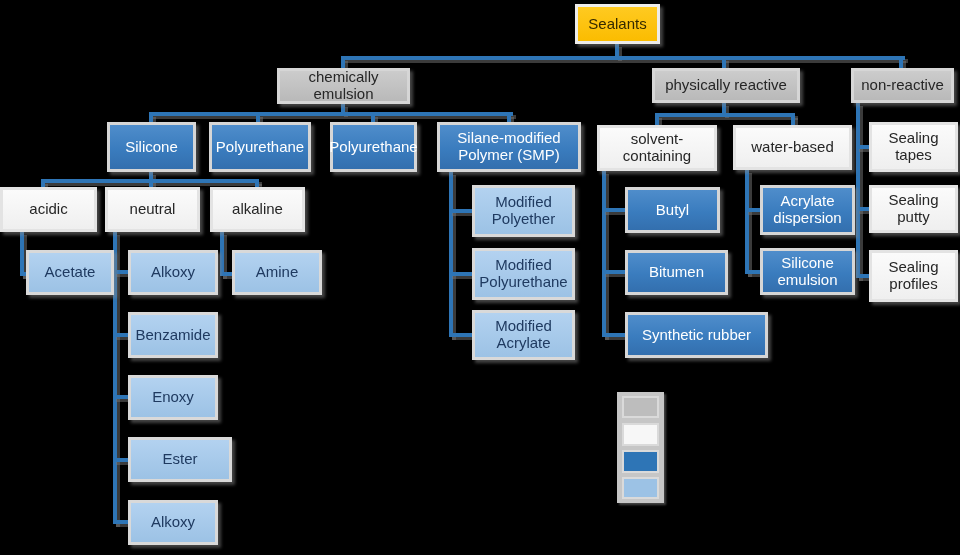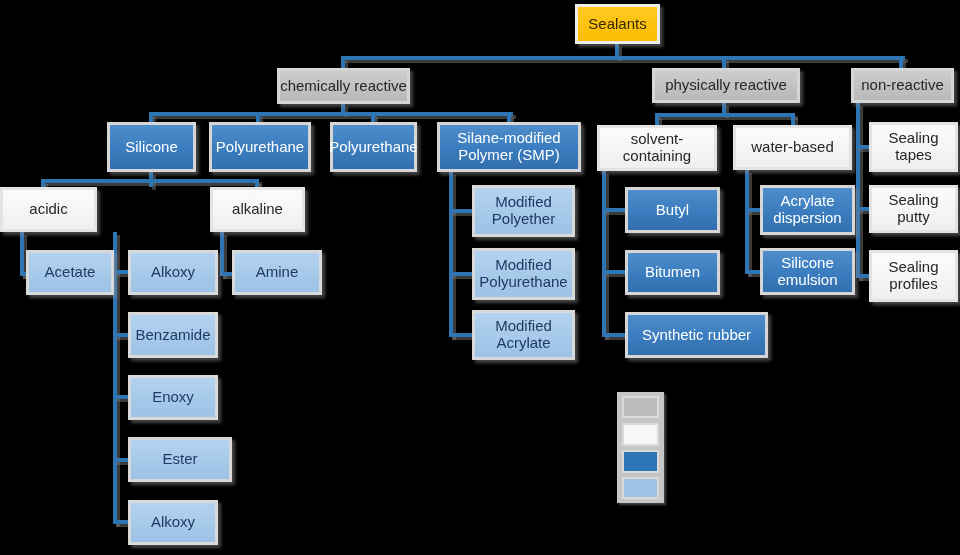--- a/index.html
+++ b/index.html
@@ -86,48 +86,49 @@
     <div class="line" style="left: 602px; top: 270px; width: 23px; height: 4px;"></div>
     <div class="line" style="left: 602px; top: 333px; width: 23px; height: 4px;"></div>
     <div class="line" style="left: 745px; top: 170px; width: 4px; height: 104px;"></div>
     <div class="line" style="left: 745px; top: 208px; width: 15px; height: 4px;"></div>
     <div class="line" style="left: 745px; top: 270px; width: 15px; height: 4px;"></div>
     <div class="line" style="left: 856px; top: 103px; width: 4px; height: 175px;"></div>
     <div class="line" style="left: 856px; top: 145px; width: 13px; height: 4px;"></div>
     <div class="line" style="left: 856px; top: 207px; width: 13px; height: 4px;"></div>
     <div class="line" style="left: 856px; top: 274px; width: 13px; height: 4px;"></div>
     <div class="node root" style="left: 575px; top: 4px; width: 85px; height: 40px;">Sealants</div>
-    <div class="node category" style="left: 277px; top: 68px; width: 133px; height: 36px;">chemically reactive</div>
+    <div class="node category" style="left: 277px; top: 68px; width: 133px; height: 36px;">chemically emulsion</div>
     <div class="node category" style="left: 652px; top: 68px; width: 148px; height: 35px;">physically reactive</div>
     <div class="node category" style="left: 851px; top: 68px; width: 103px; height: 35px;">non-reactive</div>
     <div class="node primary" style="left: 107px; top: 122px; width: 89px; height: 50px;">Silicone</div>
     <div class="node primary" style="left: 209px; top: 122px; width: 102px; height: 50px;">Polyurethane</div>
     <div class="node primary" style="left: 330px; top: 122px; width: 87px; height: 50px;">Polyurethane</div>
     <div class="node primary" style="left: 437px; top: 122px; width: 144px; height: 50px;">Silane-modified
 Polymer (SMP)</div>
     <div class="node plain" style="left: 0px; top: 187px; width: 97px; height: 45px;">acidic</div>
+    <div class="node plain" style="left: 105px; top: 187px; width: 95px; height: 45px;">neutral</div>
     <div class="node plain" style="left: 210px; top: 187px; width: 95px; height: 45px;">alkaline</div>
     <div class="node secondary" style="left: 26px; top: 250px; width: 88px; height: 45px;">Acetate</div>
     <div class="node secondary" style="left: 128px; top: 250px; width: 90px; height: 45px;">Alkoxy</div>
     <div class="node secondary" style="left: 232px; top: 250px; width: 90px; height: 45px;">Amine</div>
     <div class="node secondary" style="left: 128px; top: 312px; width: 90px; height: 46px;">Benzamide</div>
     <div class="node secondary" style="left: 128px; top: 375px; width: 90px; height: 45px;">Enoxy</div>
     <div class="node secondary" style="left: 128px; top: 437px; width: 104px; height: 45px;">Ester</div>
     <div class="node secondary" style="left: 128px; top: 500px; width: 90px; height: 45px;">Alkoxy</div>
     <div class="node secondary" style="left: 472px; top: 185px; width: 103px; height: 52px;">Modified
 Polyether</div>
     <div class="node secondary" style="left: 472px; top: 248px; width: 103px; height: 52px;">Modified
 Polyurethane</div>
     <div class="node secondary" style="left: 472px; top: 310px; width: 103px; height: 50px;">Modified
 Acrylate</div>
     <div class="node plain" style="left: 597px; top: 125px; width: 120px; height: 46px;">solvent-
 containing</div>
     <div class="node plain" style="left: 733px; top: 125px; width: 119px; height: 45px;">water-based</div>
     <div class="node primary" style="left: 625px; top: 187px; width: 95px; height: 46px;">Butyl</div>
-    <div class="node primary" style="left: 625px; top: 250px; width: 95px; height: 45px;">Bitumen</div>
+    <div class="node primary" style="left: 625px; top: 250px; width: 103px; height: 45px;">Bitumen</div>
     <div class="node primary" style="left: 625px; top: 312px; width: 143px; height: 46px;">Synthetic rubber</div>
     <div class="node primary" style="left: 760px; top: 185px; width: 95px; height: 50px;">Acrylate
 dispersion</div>
     <div class="node primary" style="left: 760px; top: 248px; width: 95px; height: 47px;">Silicone
 emulsion</div>
     <div class="node plain" style="left: 869px; top: 122px; width: 89px; height: 50px;">Sealing
 tapes</div>
     <div class="node plain" style="left: 869px; top: 185px; width: 89px; height: 48px;">Sealing
 putty</div>
     <div class="node plain" style="left: 869px; top: 250px; width: 89px; height: 52px;">Sealing

